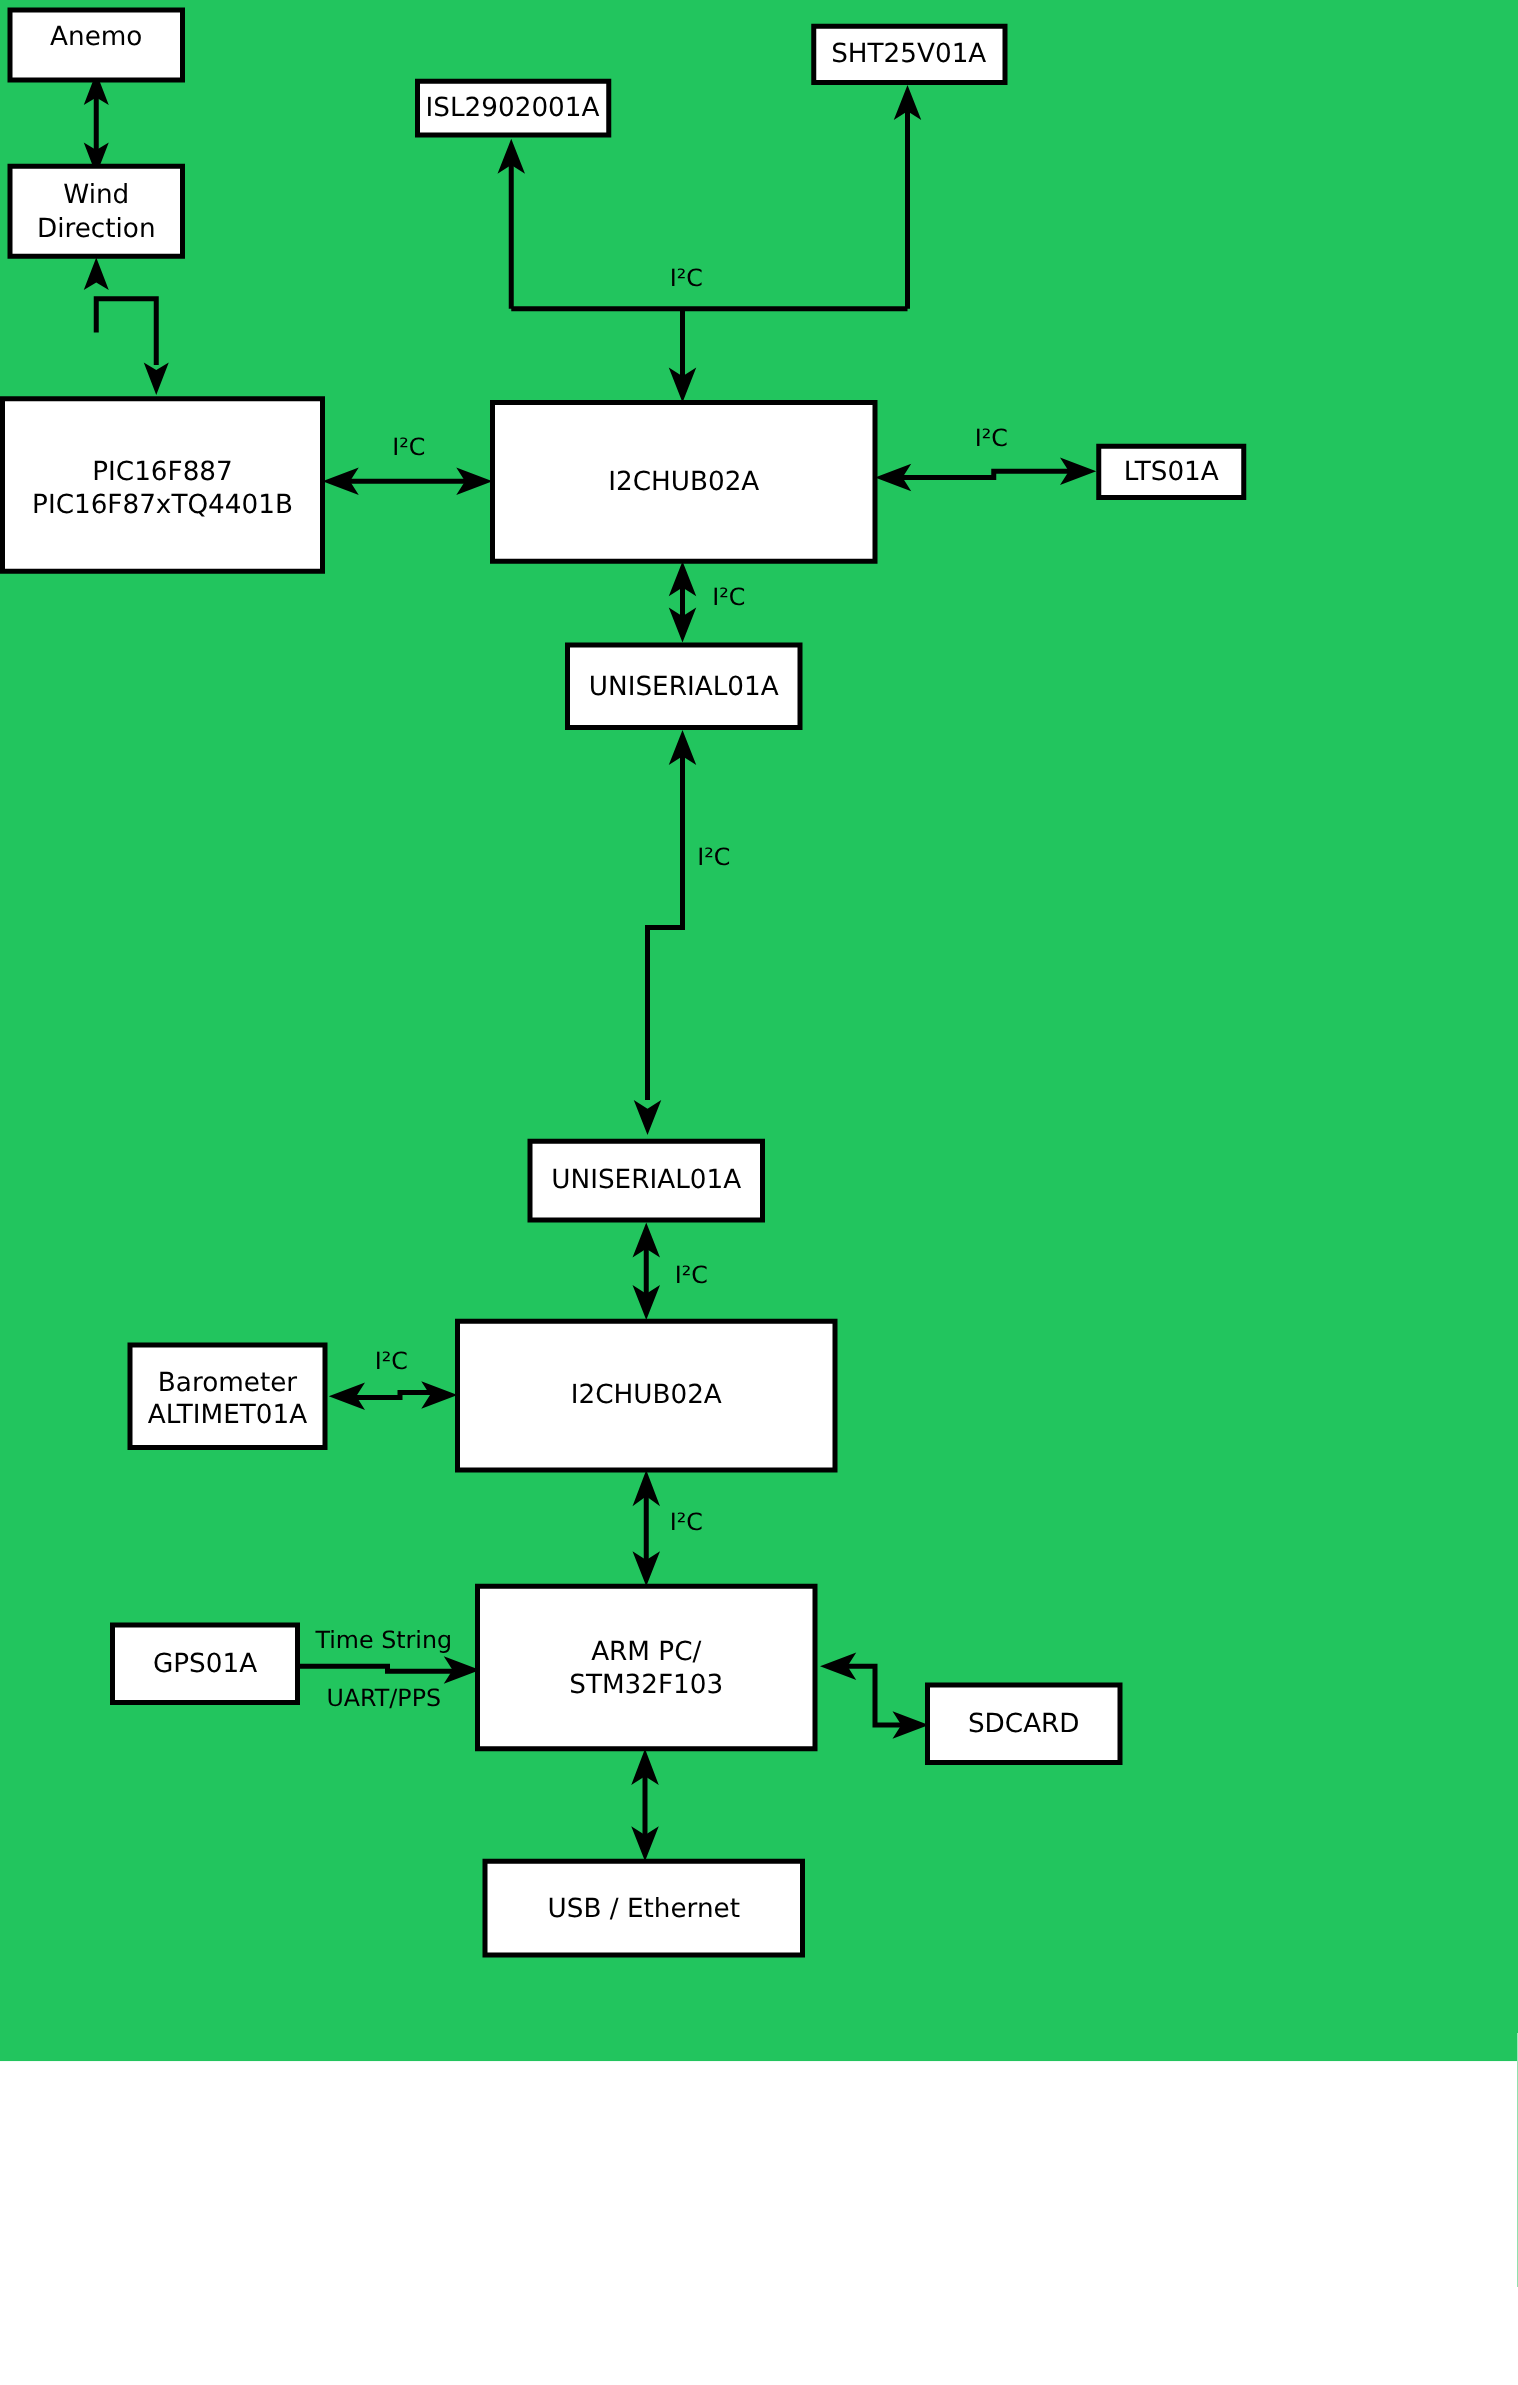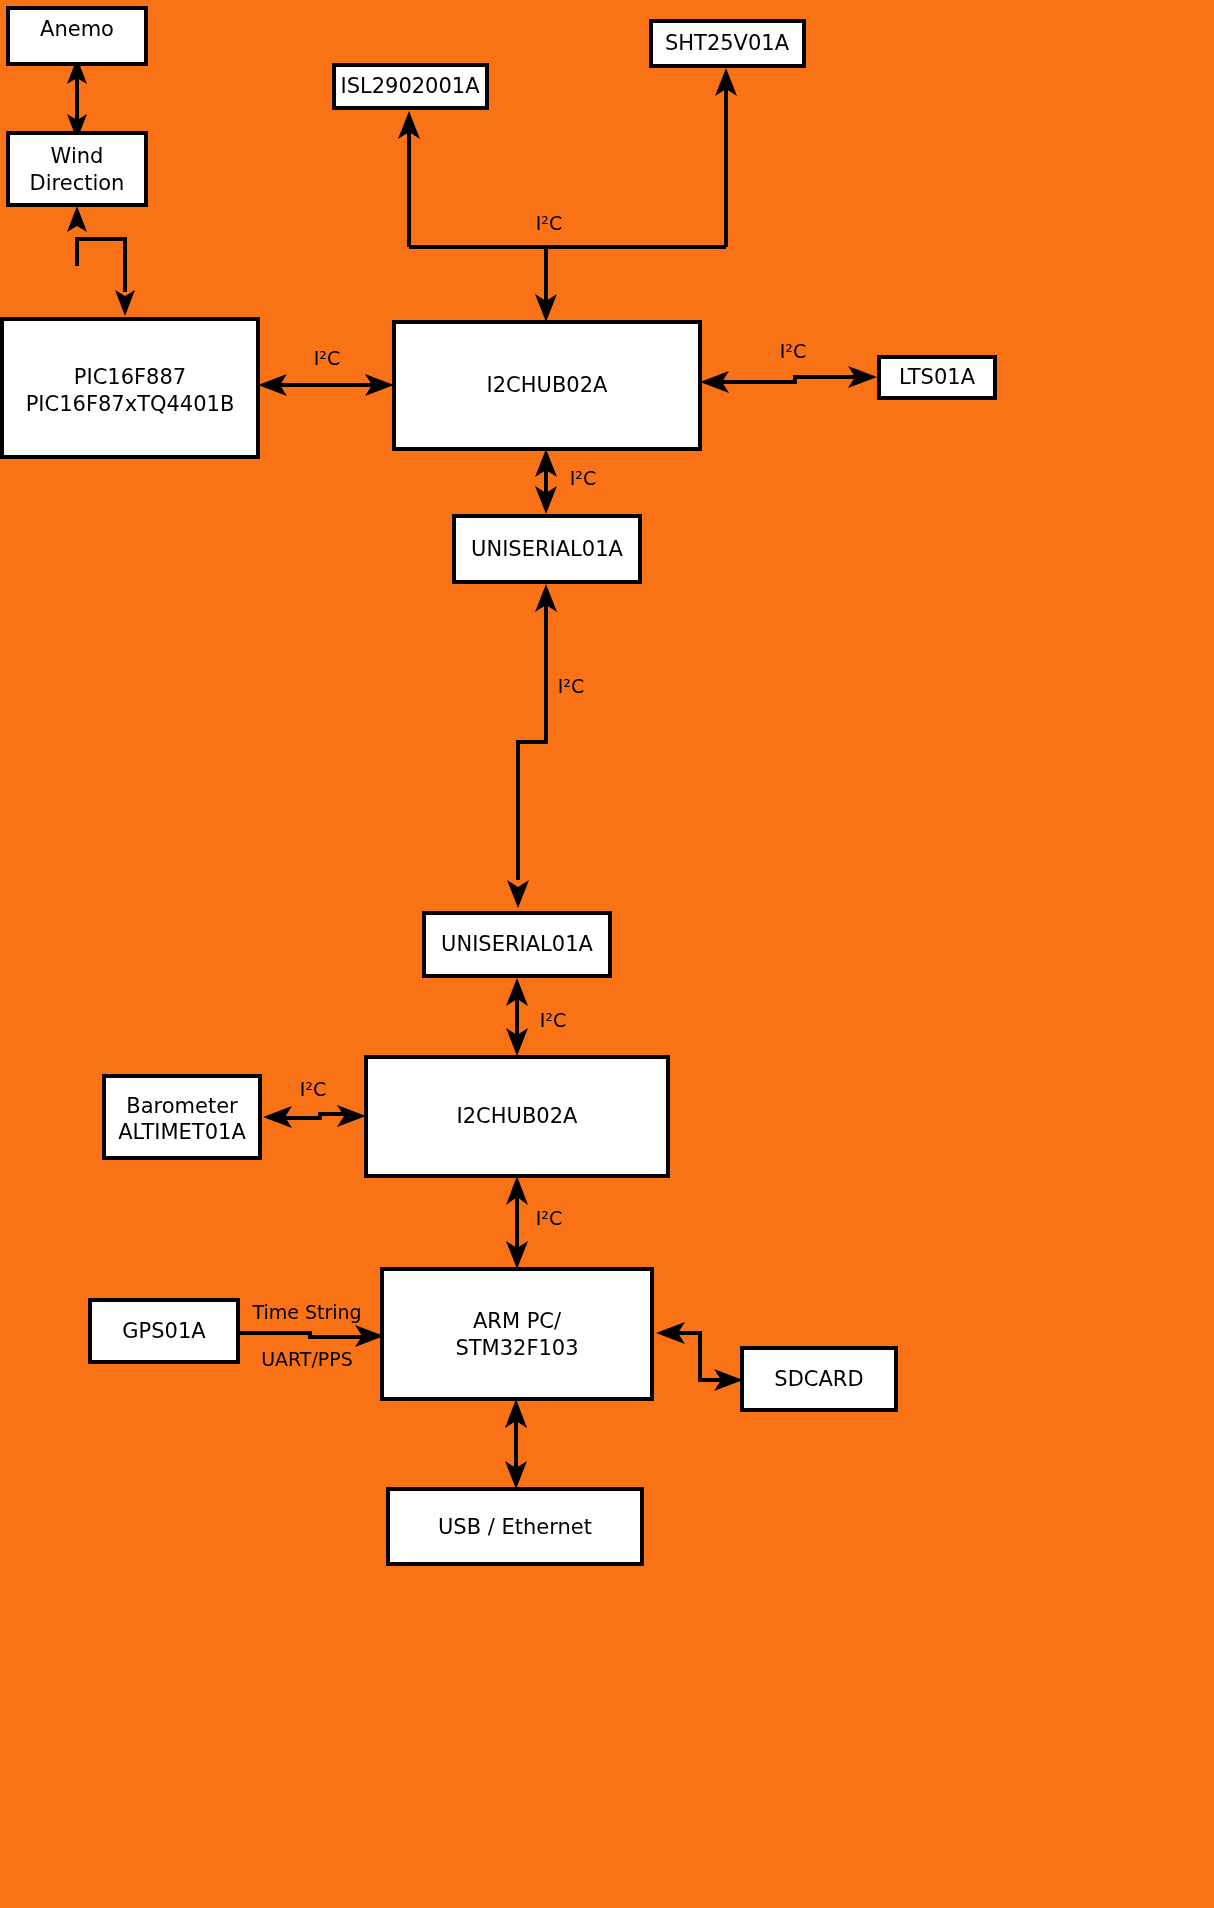--- a/index.html
+++ b/index.html
@@ -7,22 +7,22 @@
     margin: 0;
     padding: 0;
     background: #ffffff;
   }
   body {
     font-family: "DejaVu Sans", "Liberation Sans", sans-serif;
   }
   #diagram-root {
     position: relative;
     width: 1214px;
-    height: 1908px;
-    background: #f97316;
+    height: 1649px;
+    background: #22c55e;
     overflow: hidden;
   }
   svg#diagram-svg {
     position: absolute;
     top: 0;
     left: 0;
     width: 1214px;
     height: 1908px;
     display: block;
   }

